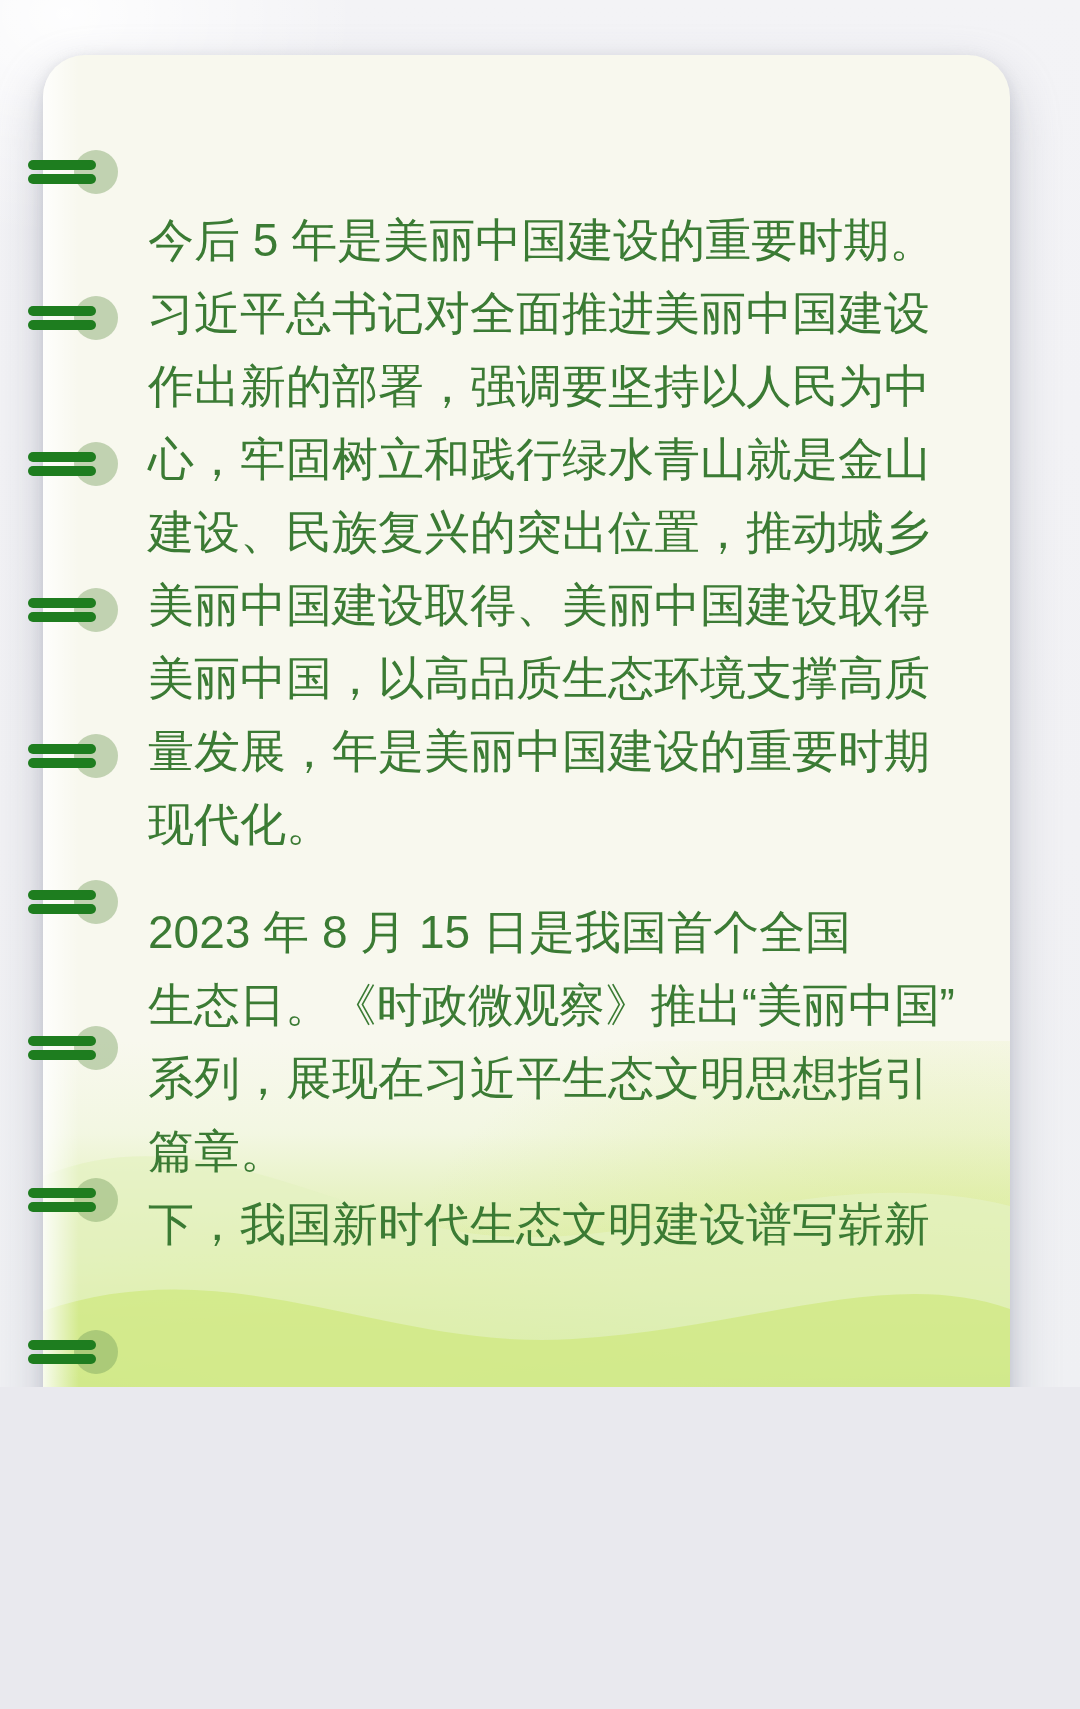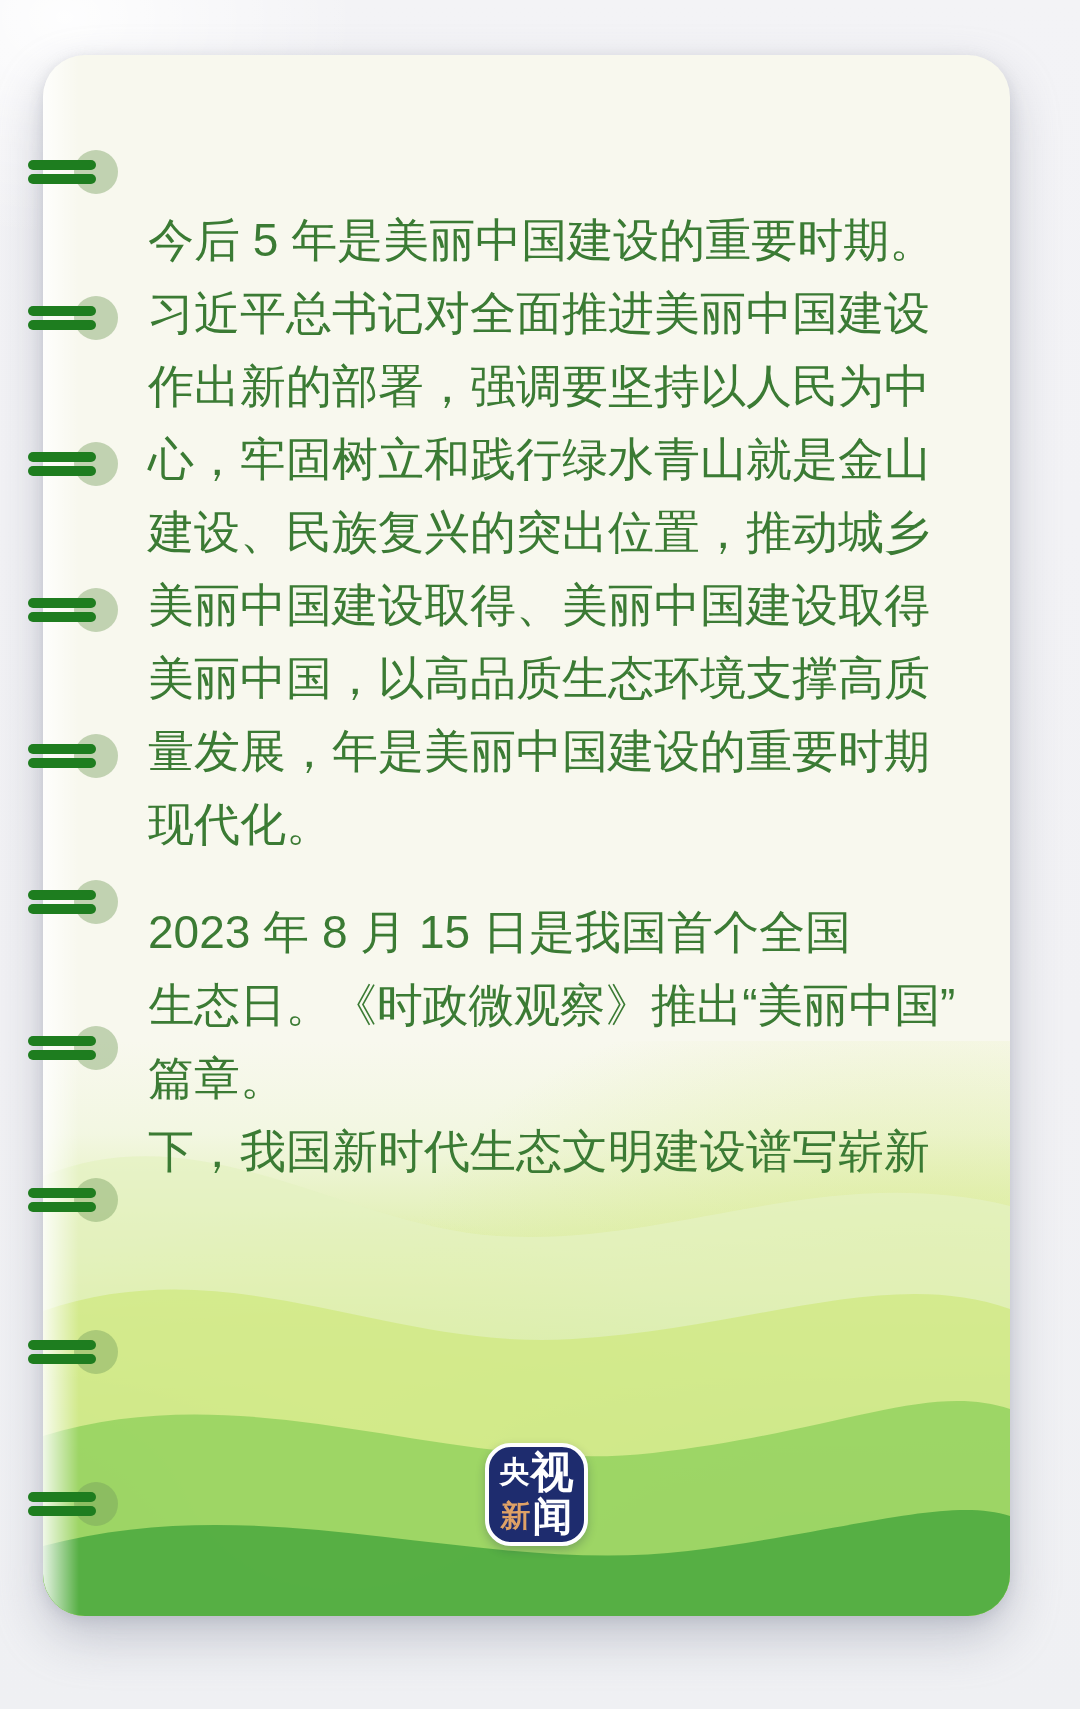--- a/index.html
+++ b/index.html
@@ -1,20 +1,20 @@
 <!DOCTYPE html>
 <html><head>
 <meta charset="utf-8">
 <style>
   * { margin:0; padding:0; box-sizing:border-box; }
   html,body { background:#e9e9ee; }
   body { font-family:"Liberation Sans","DejaVu Sans",sans-serif; }
 
   .stage{
-    position:relative; width:1080px; height:1709px; overflow:hidden;
+    position:relative; width:1080px; height:1387px; overflow:hidden;
     background:
       radial-gradient(420px 320px at 6% 1%, rgba(255,255,255,.9), rgba(255,255,255,0) 70%),
       linear-gradient(180deg,#f3f3f6 0%,#f1f1f4 60%,#eff0f3 100%);
   }
 
   
   .card{
     position:absolute; left:43px; top:55px; width:967px; height:1561px;
     background:#f8f8ee; border-radius:42px; overflow:hidden;
     box-shadow:0 22px 48px rgba(148,152,170,.48), 0 4px 14px rgba(148,152,170,.30);
@@ -94,21 +94,22 @@
         <div class="line" style="letter-spacing: 0px;">作出新的部署，强调要坚持以人民为中</div>
         <div class="line" style="letter-spacing: 0px;">心，牢固树立和践行绿水青山就是金山</div>
         <div class="line" style="letter-spacing: 0px;">建设、民族复兴的突出位置，推动城乡</div>
         <div class="line" style="letter-spacing: 0px;">美丽中国建设取得、美丽中国建设取得</div>
         <div class="line" style="letter-spacing: 0px;">美丽中国，以高品质生态环境支撑高质</div>
         <div class="line" style="letter-spacing: 0px;">量发展，年是美丽中国建设的重要时期</div>
         <div class="line last">现代化。</div>
       </div>
       <div class="para2">
         <div class="line" style="letter-spacing: 0px;">2023 年 8 月 15 日是我国首个全国</div>
-        <div class="line" style="letter-spacing: -0.32px; text-align: right;">生态日。《时政微观察》推出“美丽中国”</div>
+        <div class="line" style="letter-spacing: -0.32px;">生态日。《时政微观察》推出“美丽中国”</div>
+        <div class="line" style="letter-spacing: 0px;">系列，展现在习近平生态文明思想指引</div>
         <div class="line last">篇章。</div>
         <div class="line" style="letter-spacing: 0px;">下，我国新时代生态文明建设谱写崭新</div>
       </div>
     </div>
 
     <div class="logo" title="央视新闻">
       <div class="row">
         <span class="c-yang">央</span>
         <span class="c-shi">视</span>
       </div>

